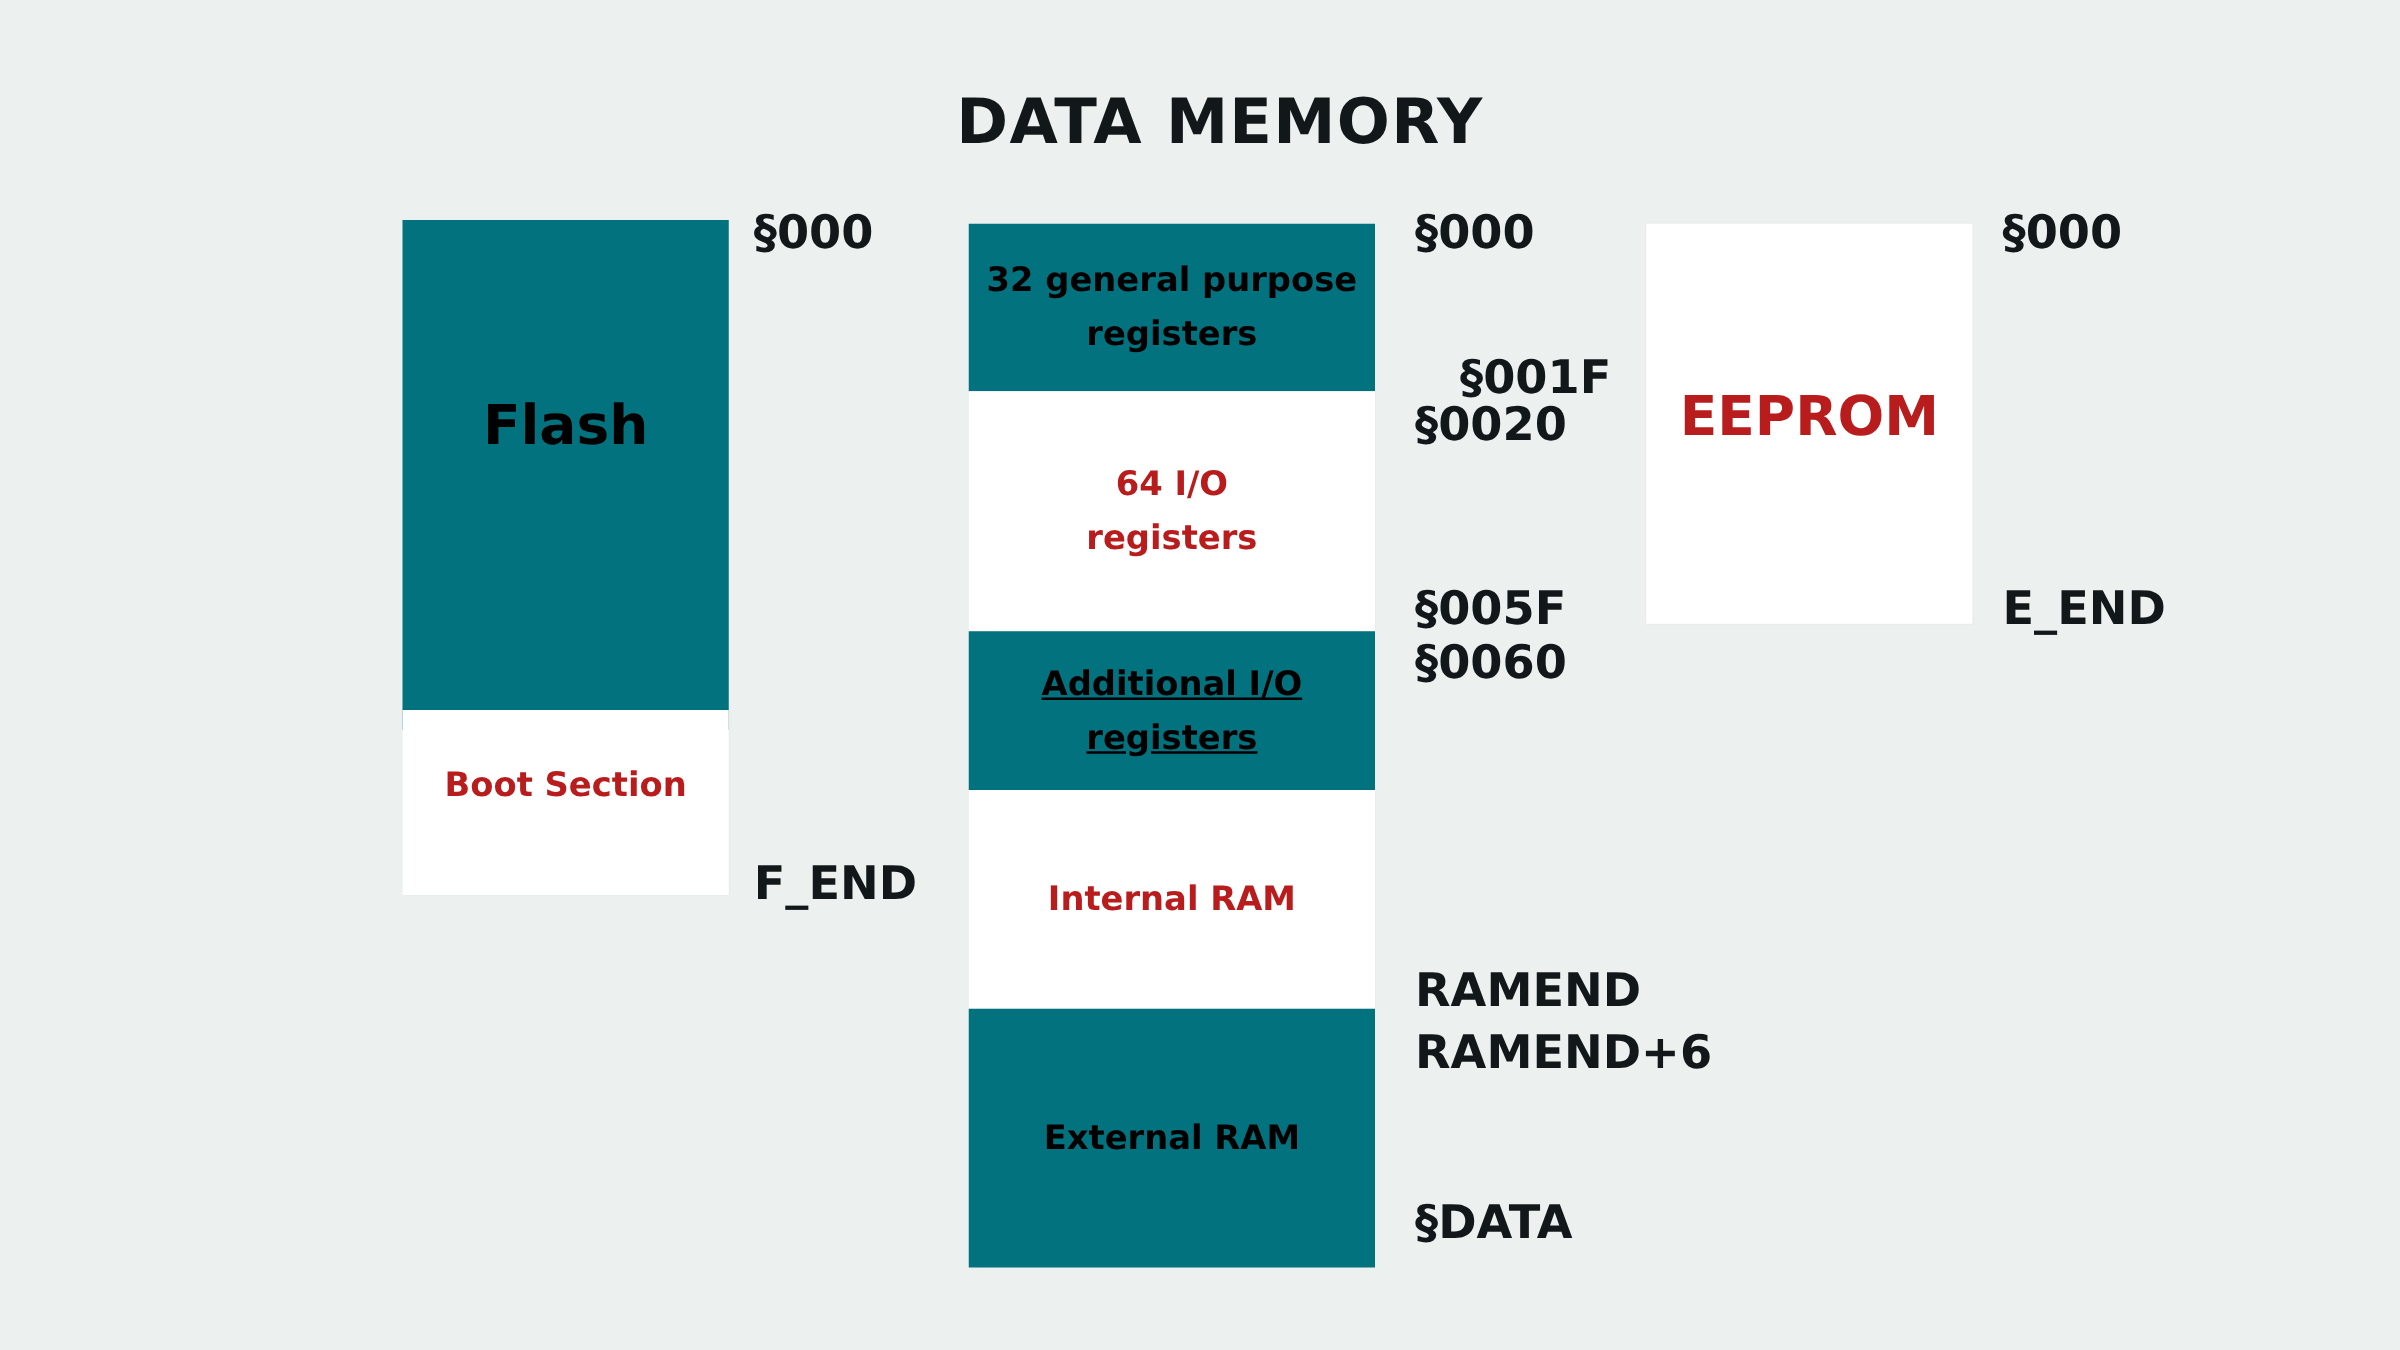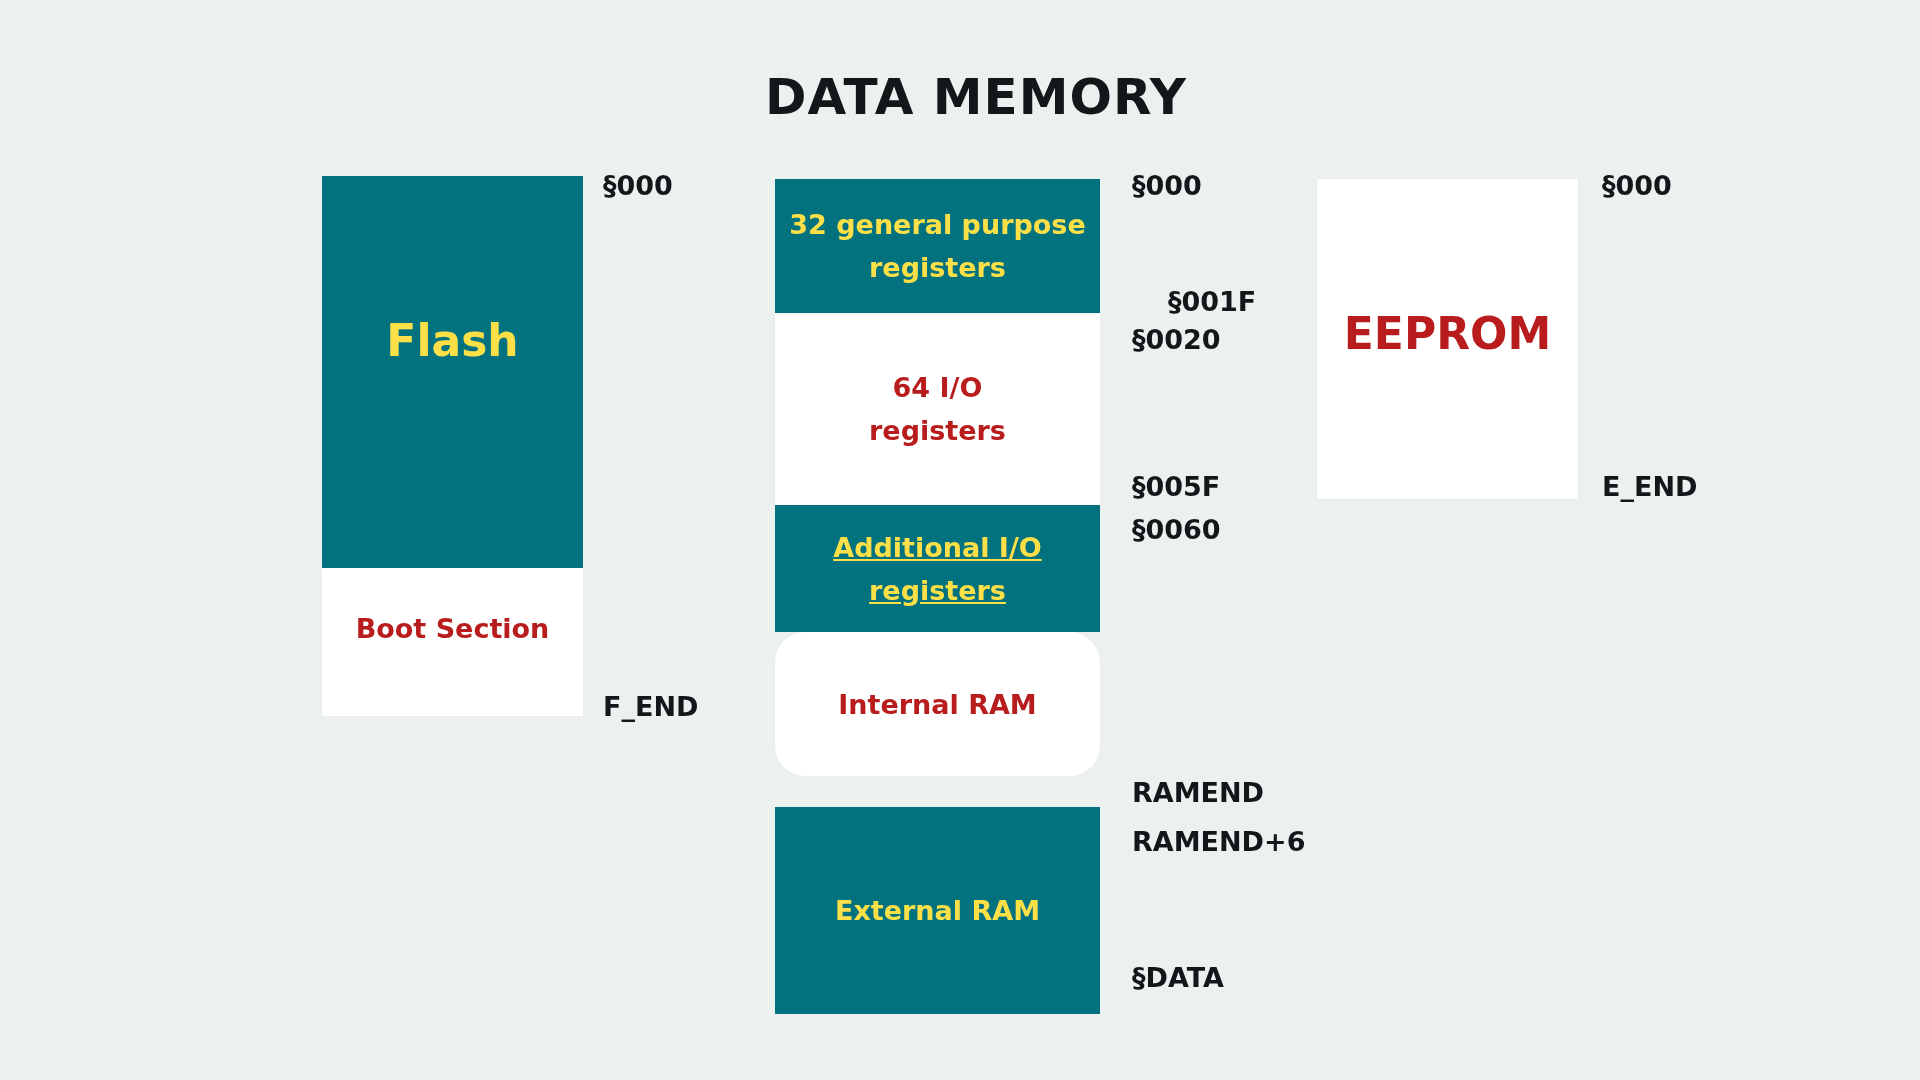--- a/index.html
+++ b/index.html
@@ -29,43 +29,43 @@
   }
   .block {
     position: absolute;
     display: flex;
     flex-direction: column;
     align-items: center;
     justify-content: center;
     text-align: center;
     box-sizing: border-box;
   }
-  .teal { background: #03727F; color: #fde047; }
+  .teal { background: #03727F; color: #000000; }
   .white { background: #FFFFFF; color: #b91c1c; box-shadow: 0 0 2px rgba(0,0,0,0.05); }
   .big-label { font-size: 44px; font-weight: 800; line-height: 1.2; }
   .block-label { font-size: 27px; font-weight: 700; line-height: 43px; }
   .block-label span { display: block; }
   .addr {
     position: absolute;
-    font-size: 27px;
+    font-size: 37px;
     font-weight: 700;
     line-height: 34px;
     color: #12171A;
     white-space: nowrap;
   }
 
   
   .flash-main  { left: 322px; top: 176px; width: 261px; height: 408px; padding-bottom: 78px; }
   .boot        { left: 322px; top: 568px; width: 261px; height: 148px; padding-bottom: 28px; }
 
   
   .mid-0 { left: 775px; top: 179px;  width: 325px; height: 134px; }
   .mid-1 { left: 775px; top: 313px;  width: 325px; height: 192px; }
   .mid-2 { left: 775px; top: 505px;  width: 325px; height: 127px; text-decoration: underline; }
-  .mid-3 { left: 775px; top: 632px;  width: 325px; height: 144px; border-radius: 30px; }
+  .mid-3 { left: 775px; top: 632px;  width: 325px; height: 175px; }
   .mid-4 { left: 775px; top: 807px;  width: 325px; height: 207px; }
 
   
   .eeprom { left: 1317px; top: 179px; width: 261px; height: 320px; padding-bottom: 10px; }
 
   
   .addr-f-top { left: 603px;  top: 169px; }
   .addr-f-end { left: 603px;  top: 690px; }
   .addr-m-0 { left: 1132px; top: 169px; }
   .addr-m-1 { left: 1132px; top: 285px; margin-left: 36px; }

